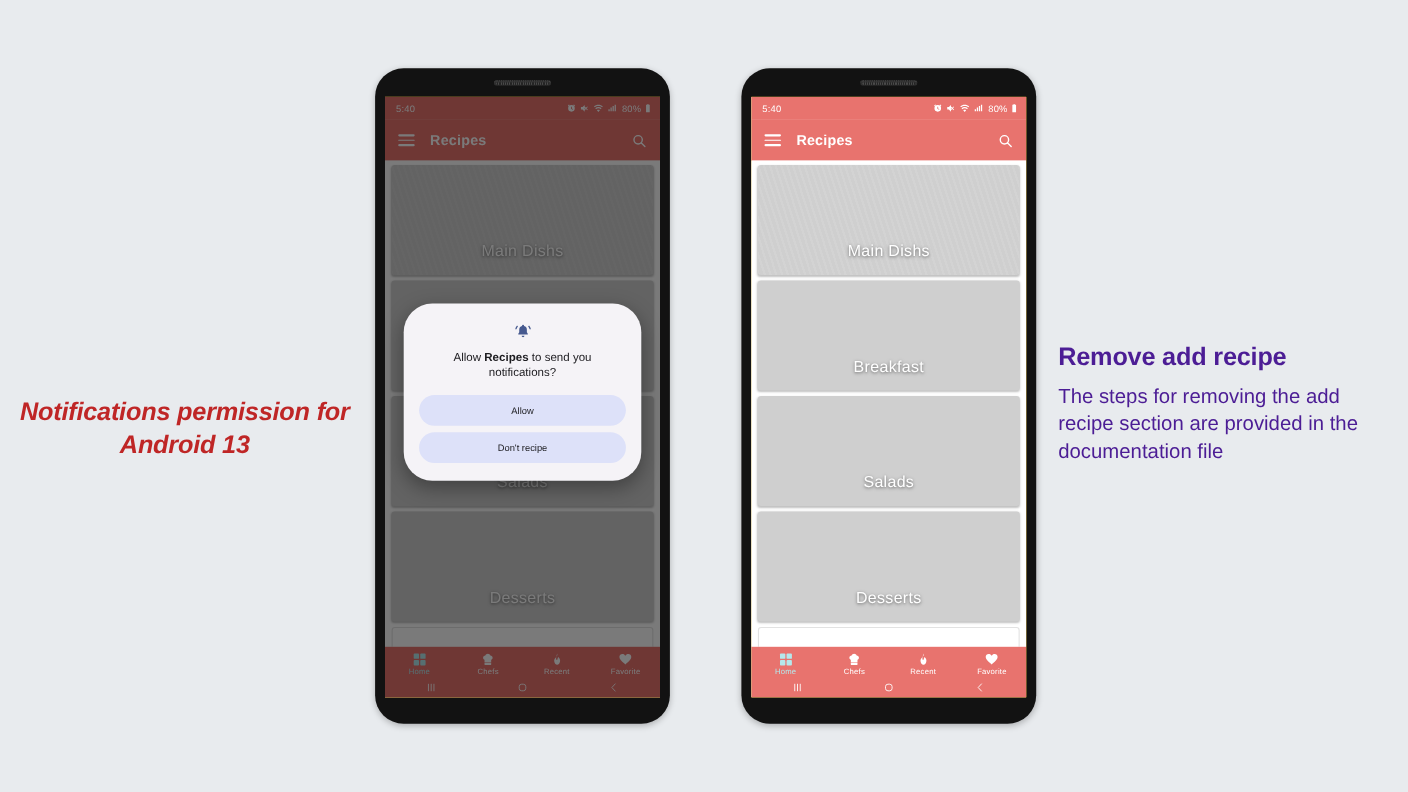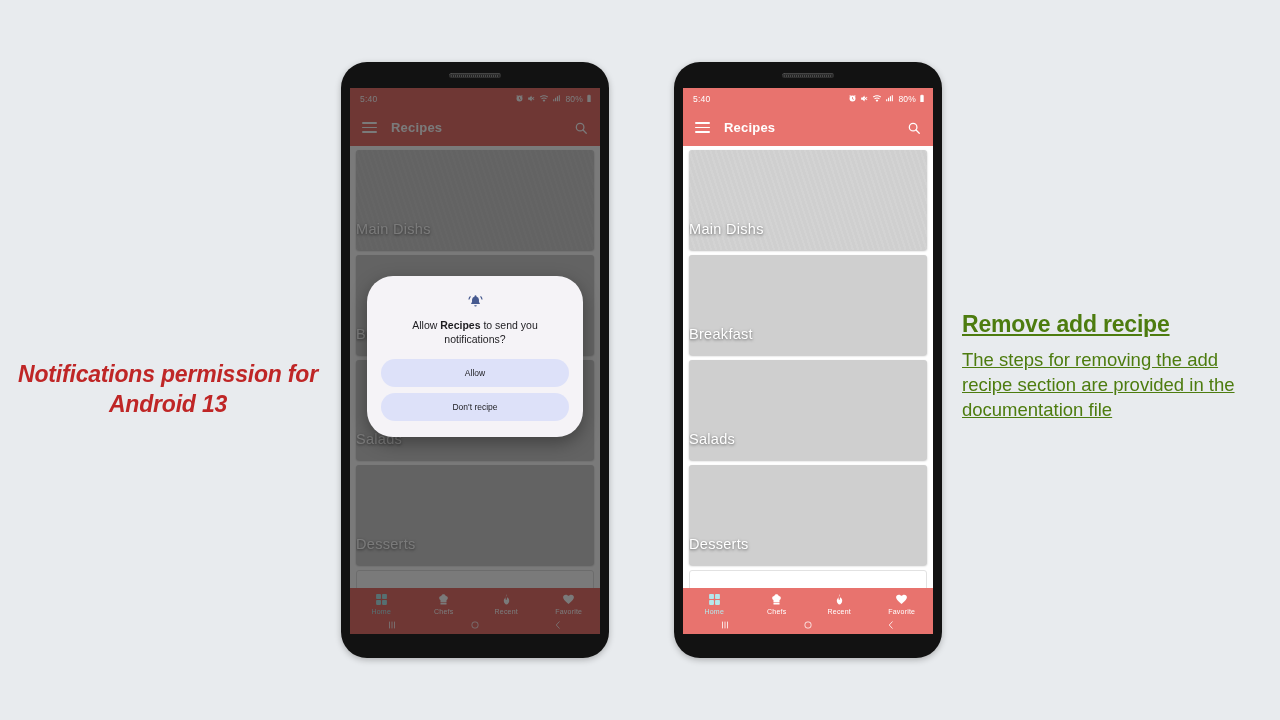--- a/index.html
+++ b/index.html
@@ -85,21 +85,21 @@
     position: relative;
     height: 100px;
     margin-bottom: 5px;
     border-radius: 3px;
     overflow: hidden;
     background: #cfcfcf;
     box-shadow: 0 1px 2px rgba(0,0,0,.25);
   }
   .card-label {
     position: absolute; left: 0; right: 0; bottom: 13px;
-    color: #fff; font-size: 14.5px;
+    text-align: center; color: #fff; font-size: 14.5px;
     text-shadow: 0 1px 3px rgba(0,0,0,.55);
     letter-spacing: .3px;
   }
   .card-partial { height: 26px; background:#fff; border:1px solid #e2e2e2; box-shadow:none;}
 
   
   .img-pasta{
     position:absolute; inset:0;
     background:
       radial-gradient(ellipse 42% 46% at 50% 52%, #c0392b 0 38%, rgba(192,57,43,0) 62%),
@@ -190,21 +190,21 @@
 </style>
 </head>
 <body style="background: rgb(232, 235, 238);">
 
 <div class="stage">
 
   <div class="anno" id="anno-left" style="color: rgb(191, 38, 38);">
     <div class="anno-title">Notifications permission for Android 13</div>
   </div>
 
-  <div class="anno" id="anno-right" style="color: #4d7c0f; text-decoration: underline;">
+  <div class="anno" id="anno-right" style="color: #4c1d95;">
     <div class="anno-title">Remove add recipe</div>
     <div class="anno-body">The steps for removing the add recipe section are provided in the documentation file</div>
   </div>
 
   <div class="phone" id="phone-left" style="left:341px; top:62px; width:268px; height:596px;">
     <div class="speaker"></div>
     <div class="phone-inner">
       <div class="screen">
 
         <div class="statusbar" id="sb-l" style="background: rgb(232, 115, 110);">

